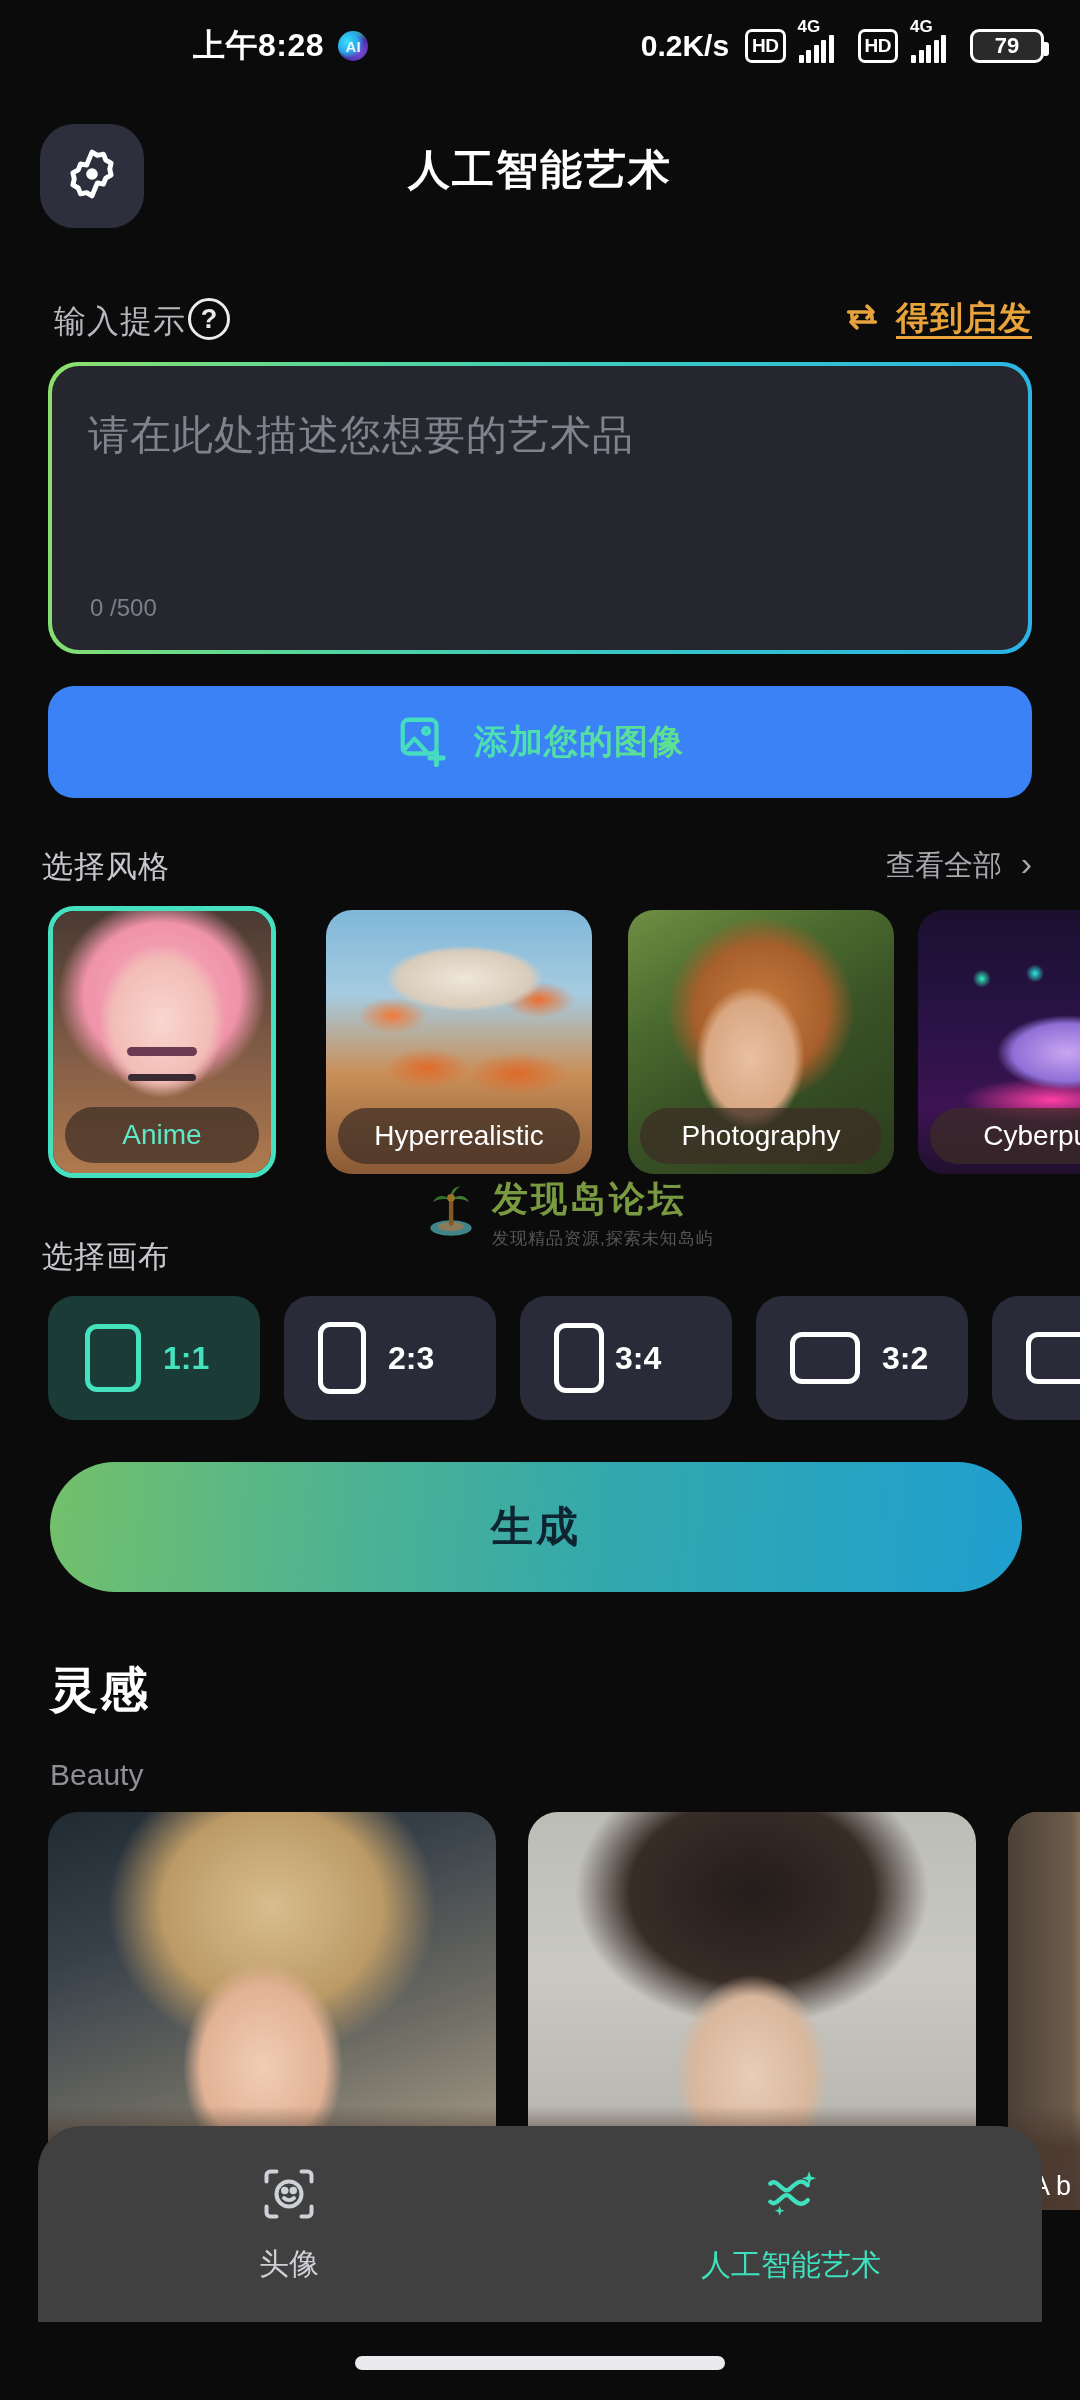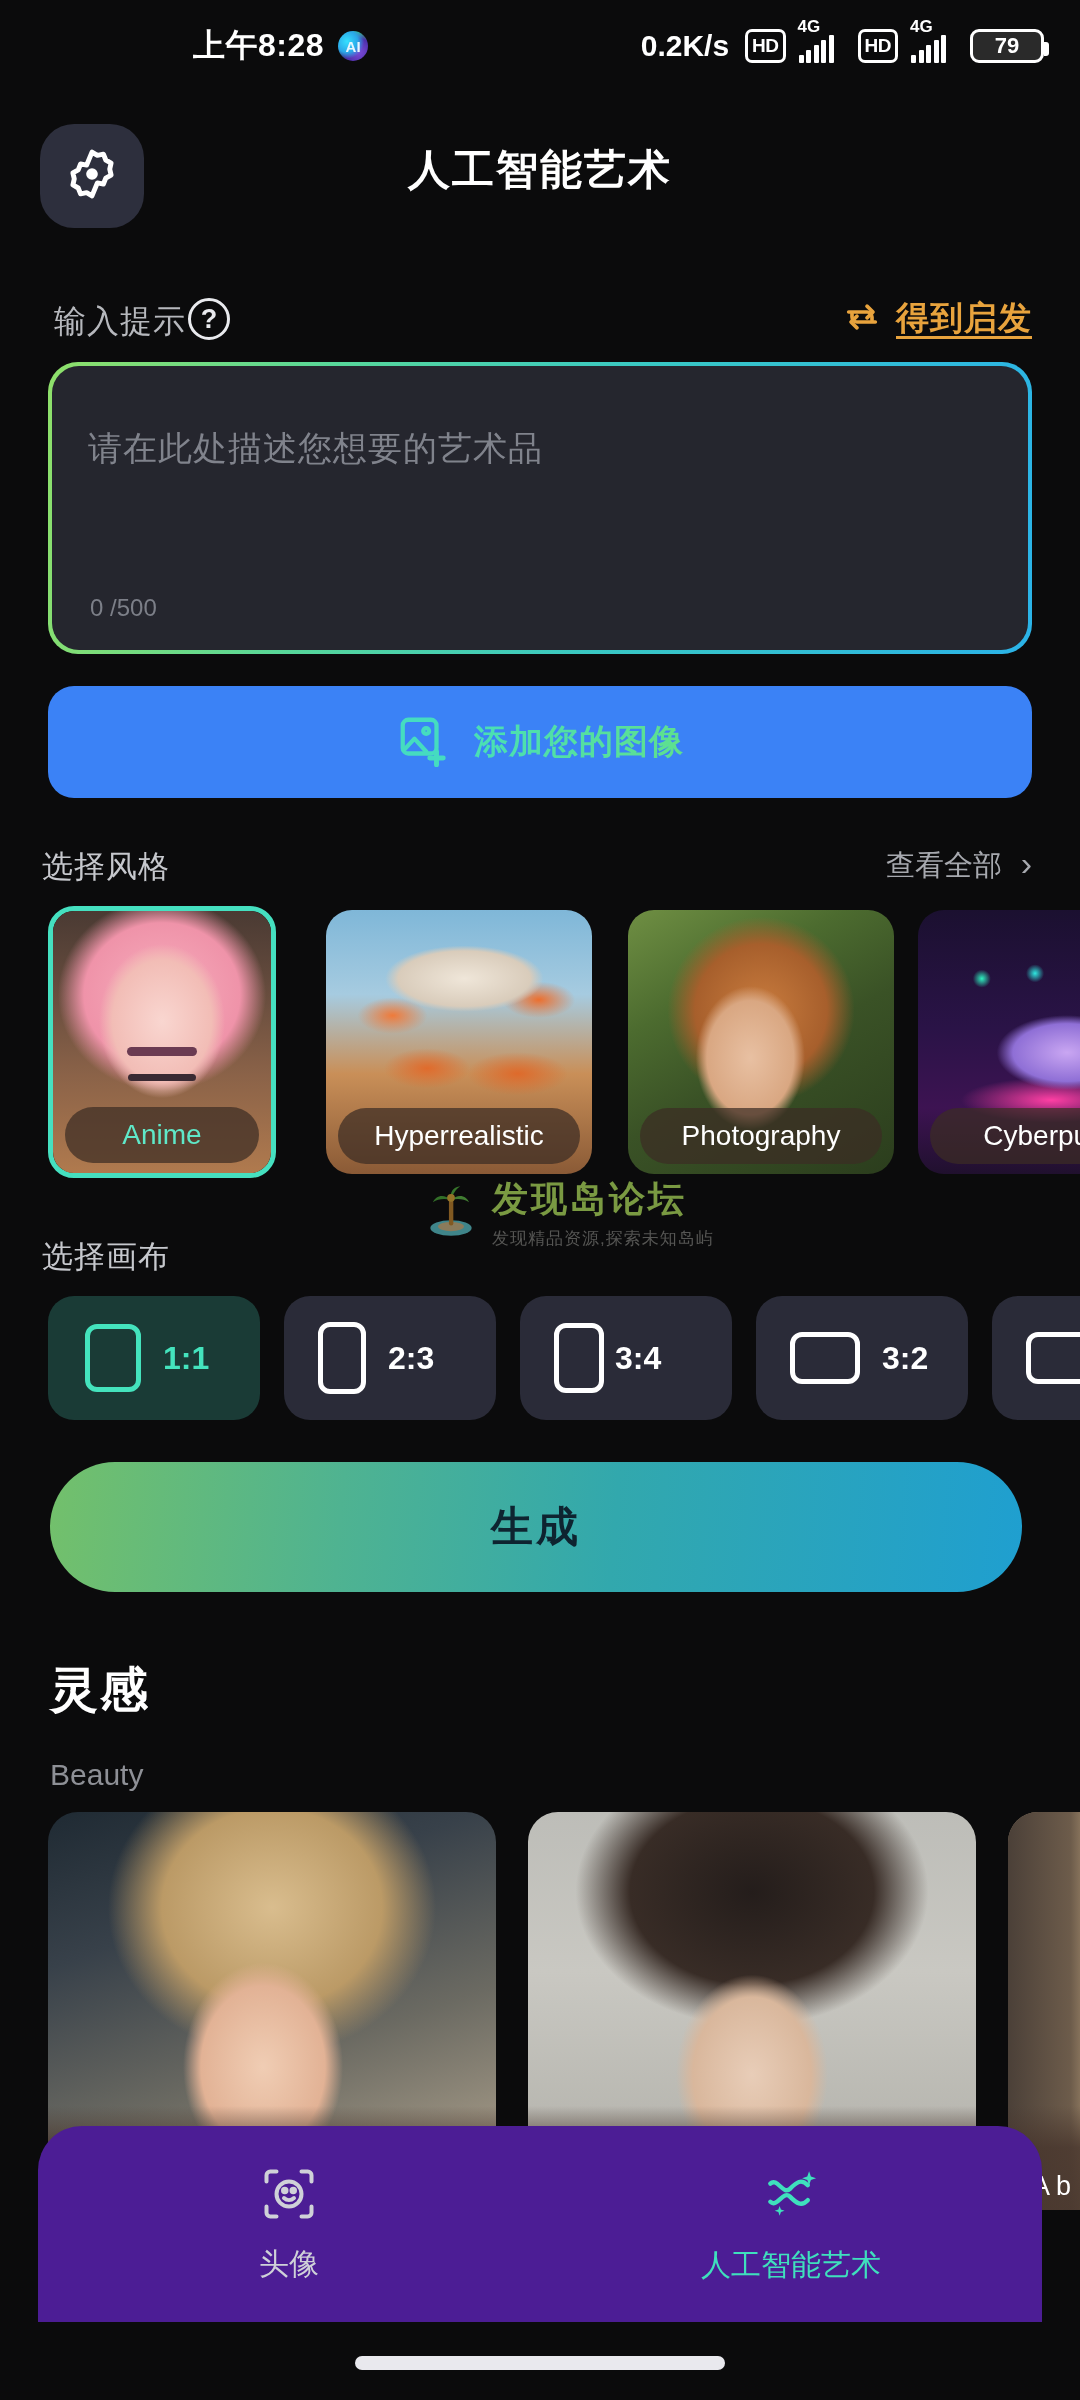--- a/index.html
+++ b/index.html
@@ -102,21 +102,21 @@
     position:absolute; left:48px; top:362px; width:984px; height:292px;
     border-radius:30px; padding:4px;
     background:linear-gradient(100deg,#8fe06a 0%,#57d79a 28%,#39c8c4 58%,#2bb3e8 100%);
   }
   .ta-inner{
     width:100%; height:100%; border-radius:27px;
     background:#25262e; position:relative;
   }
   .ta-placeholder{
     position:absolute; left:36px; top:42px;
-    color:#80838c; font-size:34px; letter-spacing:1px;margin-top:18px;
+    color:#80838c; font-size:41px; letter-spacing:1px;
   }
   .ta-count{
     position:absolute; left:38px; bottom:28px;
     color:#7c7f88; font-size:24px;
   }
 
   
   .add-img{
     position:absolute; left:48px; top:686px; width:984px; height:112px;
     border-radius:26px; background:#3b82f6;
@@ -275,21 +275,21 @@
   .art-window{
     background:
       linear-gradient(90deg,#4b4038 0%,#6d5c4b 14%,#c9ad86 22%,#6d5c4b 30%,#4b4038 38%,
                       #6d5c4b 52%,#cdb189 60%,#6d5c4b 68%,#4b4038 78%,#5b4c3f 100%),
       linear-gradient(180deg,#8d7a62 0%,#584a3c 70%,#3c332a 100%);
   }
 
   
   .bottom-nav{
     position:absolute; left:38px; bottom:78px; width:1004px; height:196px;
-    background:#4c1d95; border-radius:44px 44px 0 0;
+    background:#404040; border-radius:44px 44px 0 0;
     display:flex; align-items:center;
   }
   .nav-item{
     flex:1; display:flex; flex-direction:column;
     align-items:center; justify-content:center; gap:16px;
   }
   .nav-label{ font-size:30px; color:#cfd1d8; }
   .nav-item.active .nav-label{ color:#3fe0bd; }
   .home-ind{
     position:absolute; left:50%; transform:translateX(-50%);

